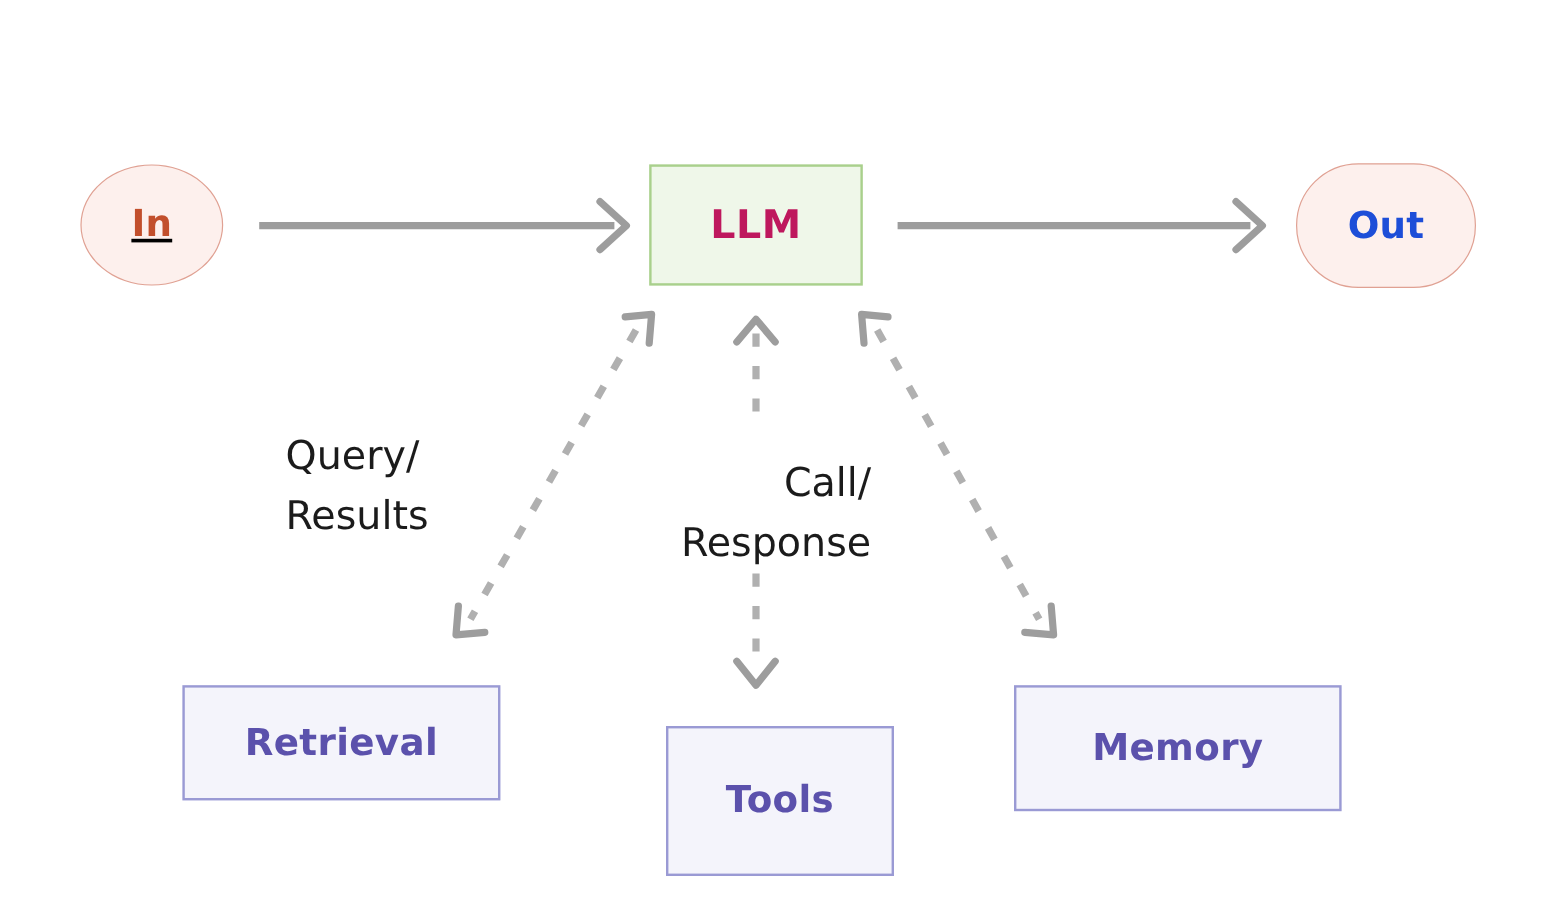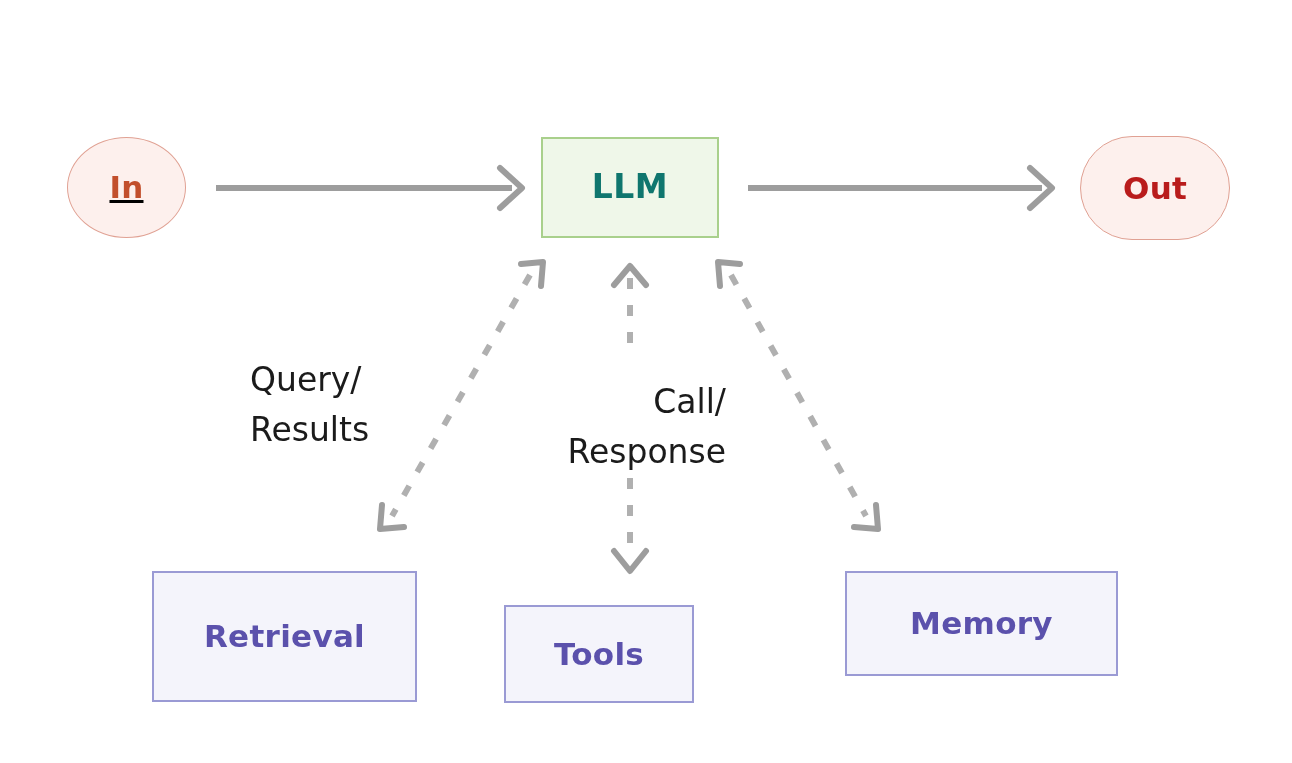--- a/index.html
+++ b/index.html
@@ -60,62 +60,62 @@
     top: 136px;
     width: 150px;
     height: 104px;
     border-radius: 52px;
     background: #fdf0ed;
     border: 1.6px solid #e0a193;
   }
   #node-out .node-label {
     font-size: 31px;
     font-weight: 700;
-    color: #b91c1c;
+    color: #1d4ed8;
     letter-spacing: 0.2px;
   }
 
   
   #node-llm {
     left: 541px;
     top: 137px;
     width: 178px;
     height: 101px;
     background: #eff7e9;
     border: 2px solid #a9d08c;
   }
   #node-llm .node-label {
     font-size: 33px;
     font-weight: 700;
-    color: #0f766e;
+    color: #be185d;
     letter-spacing: 0.5px;
   }
 
   
   .component-box {
     background: #f4f4fb;
     border: 2px solid #9a9ad4;
   }
   .component-box .node-label {
     font-size: 31px;
     font-weight: 700;
     color: #5b51ac;
     letter-spacing: 0.3px;
   }
   #node-retrieval {
     left: 152px;
     top: 571px;
     width: 265px;
-    height: 131px;
+    height: 96px;
   }
   #node-tools {
-    left: 504px;
+    left: 555px;
     top: 605px;
     width: 190px;
-    height: 98px;
+    height: 125px;
     text-align: center;
   }
   #node-memory {
     left: 845px;
     top: 571px;
     width: 273px;
     height: 105px;
   }
 
   
@@ -124,21 +124,20 @@
     color: #1b1b1b;
     font-size: 33px;
     font-weight: 400;
     line-height: 1.52;
     white-space: pre-line;
   }
   #label-query {
     left: 238px;
     top: 355px;
     text-align: left;
-    margin-left: 12px;
   }
   #label-call {
     left: 536px;
     top: 377px;
     width: 190px;
     text-align: right;
   }
   #label-read {
     left: 874px;
     top: 355px;

